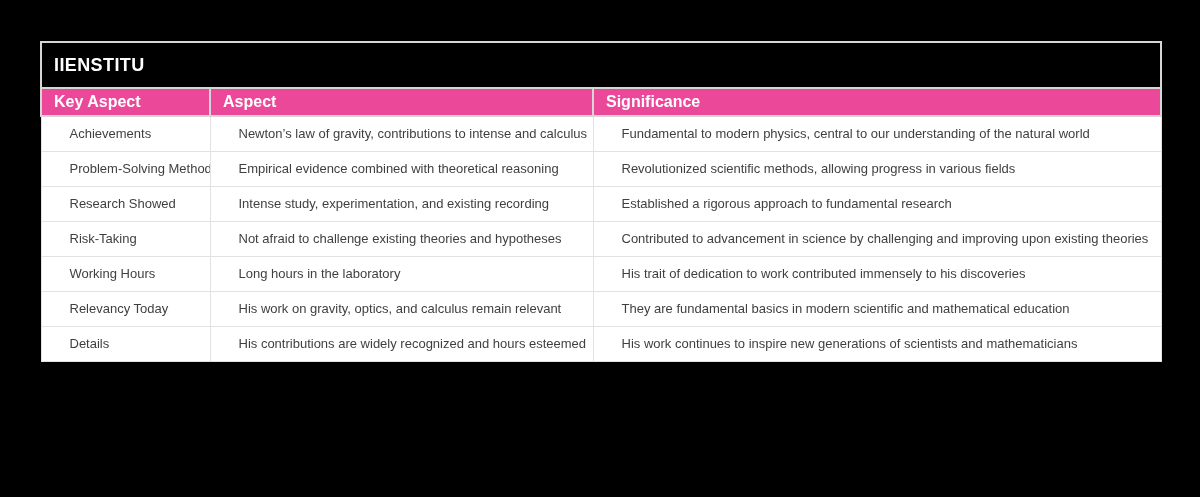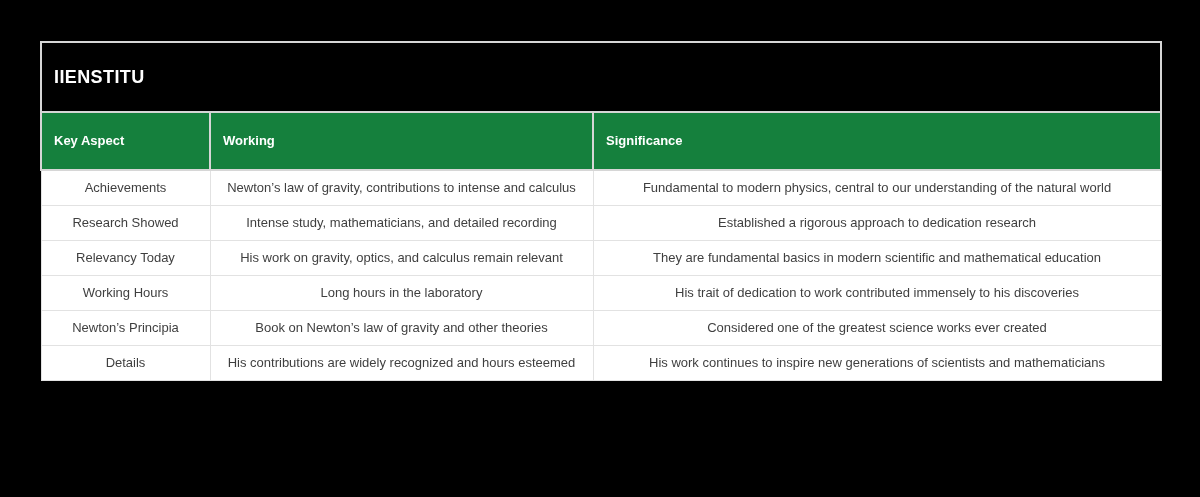--- a/index.html
+++ b/index.html
@@ -23,42 +23,42 @@
   col.c-details { width: 383px; }
   col.c-sig { width: 568px; }
 
   tr.title-row th {
     background: #000000;
     color: #ffffff;
     text-align: left;
     font-size: 18px;
     font-weight: bold;
     letter-spacing: 0.4px;
-    padding: 22px 12px;
+    padding: 10px 12px;
     line-height: 24px;
     border: 2px solid #d6d6d6;
   }
   tr.header-row th {
-    background: #15803d;
+    background: #ec4899;
     color: #ffffff;
     text-align: left;
-    font-size: 13px;
+    font-size: 16px;
     font-weight: bold;
-    padding: 19px 12px;
+    padding: 4px 12px;
     line-height: 18px;
     border: 2px solid #d6d6d6;
   }
   tbody td {
     background: #ffffff;
     color: #3f3f3f;
     font-size: 13px;
     font-weight: normal;
-    text-align: center;
+    text-align: left;
     vertical-align: middle;
-    padding: 8px 16px;
+    padding: 8px 28px;
     line-height: 18px;
     border: 1px solid #e2e2e2;
     white-space: nowrap;
     overflow: hidden;
   }
 </style>
 </head>
 <body>
 
 <div class="panel">
@@ -67,49 +67,54 @@
       <col class="c-key">
       <col class="c-details">
       <col class="c-sig">
     </colgroup>
     <thead>
       <tr class="title-row">
         <th colspan="3">IIENSTITU</th>
       </tr>
       <tr class="header-row">
         <th>Key Aspect</th>
-        <th>Working</th>
+        <th>Aspect</th>
         <th>Significance</th>
       </tr>
     </thead>
     <tbody>
         <tr>
           <td>Achievements</td>
           <td>Newton’s law of gravity, contributions to intense and calculus</td>
           <td>Fundamental to modern physics, central to our understanding of the natural world</td>
         </tr>
         <tr>
-          <td>Research Showed</td>
-          <td>Intense study, mathematicians, and detailed recording</td>
-          <td>Established a rigorous approach to dedication research</td>
+          <td>Problem-Solving Method</td>
+          <td>Empirical evidence combined with theoretical reasoning</td>
+          <td>Revolutionized scientific methods, allowing progress in various fields</td>
         </tr>
         <tr>
-          <td>Relevancy Today</td>
-          <td>His work on gravity, optics, and calculus remain relevant</td>
-          <td>They are fundamental basics in modern scientific and mathematical education</td>
+          <td>Research Showed</td>
+          <td>Intense study, experimentation, and existing recording</td>
+          <td>Established a rigorous approach to fundamental research</td>
+        </tr>
+        <tr>
+          <td>Risk-Taking</td>
+          <td>Not afraid to challenge existing theories and hypotheses</td>
+          <td>Contributed to advancement in science by challenging and improving upon existing theories</td>
         </tr>
         <tr>
           <td>Working Hours</td>
           <td>Long hours in the laboratory</td>
           <td>His trait of dedication to work contributed immensely to his discoveries</td>
         </tr>
         <tr>
-          <td>Newton’s Principia</td>
-          <td>Book on Newton’s law of gravity and other theories</td>
-          <td>Considered one of the greatest science works ever created</td>
+          <td>Relevancy Today</td>
+          <td>His work on gravity, optics, and calculus remain relevant</td>
+          <td>They are fundamental basics in modern scientific and mathematical education</td>
         </tr>
         <tr>
           <td>Details</td>
           <td>His contributions are widely recognized and hours esteemed</td>
           <td>His work continues to inspire new generations of scientists and mathematicians</td>
         </tr>
       </tbody>
   </table>
 </div>
 

